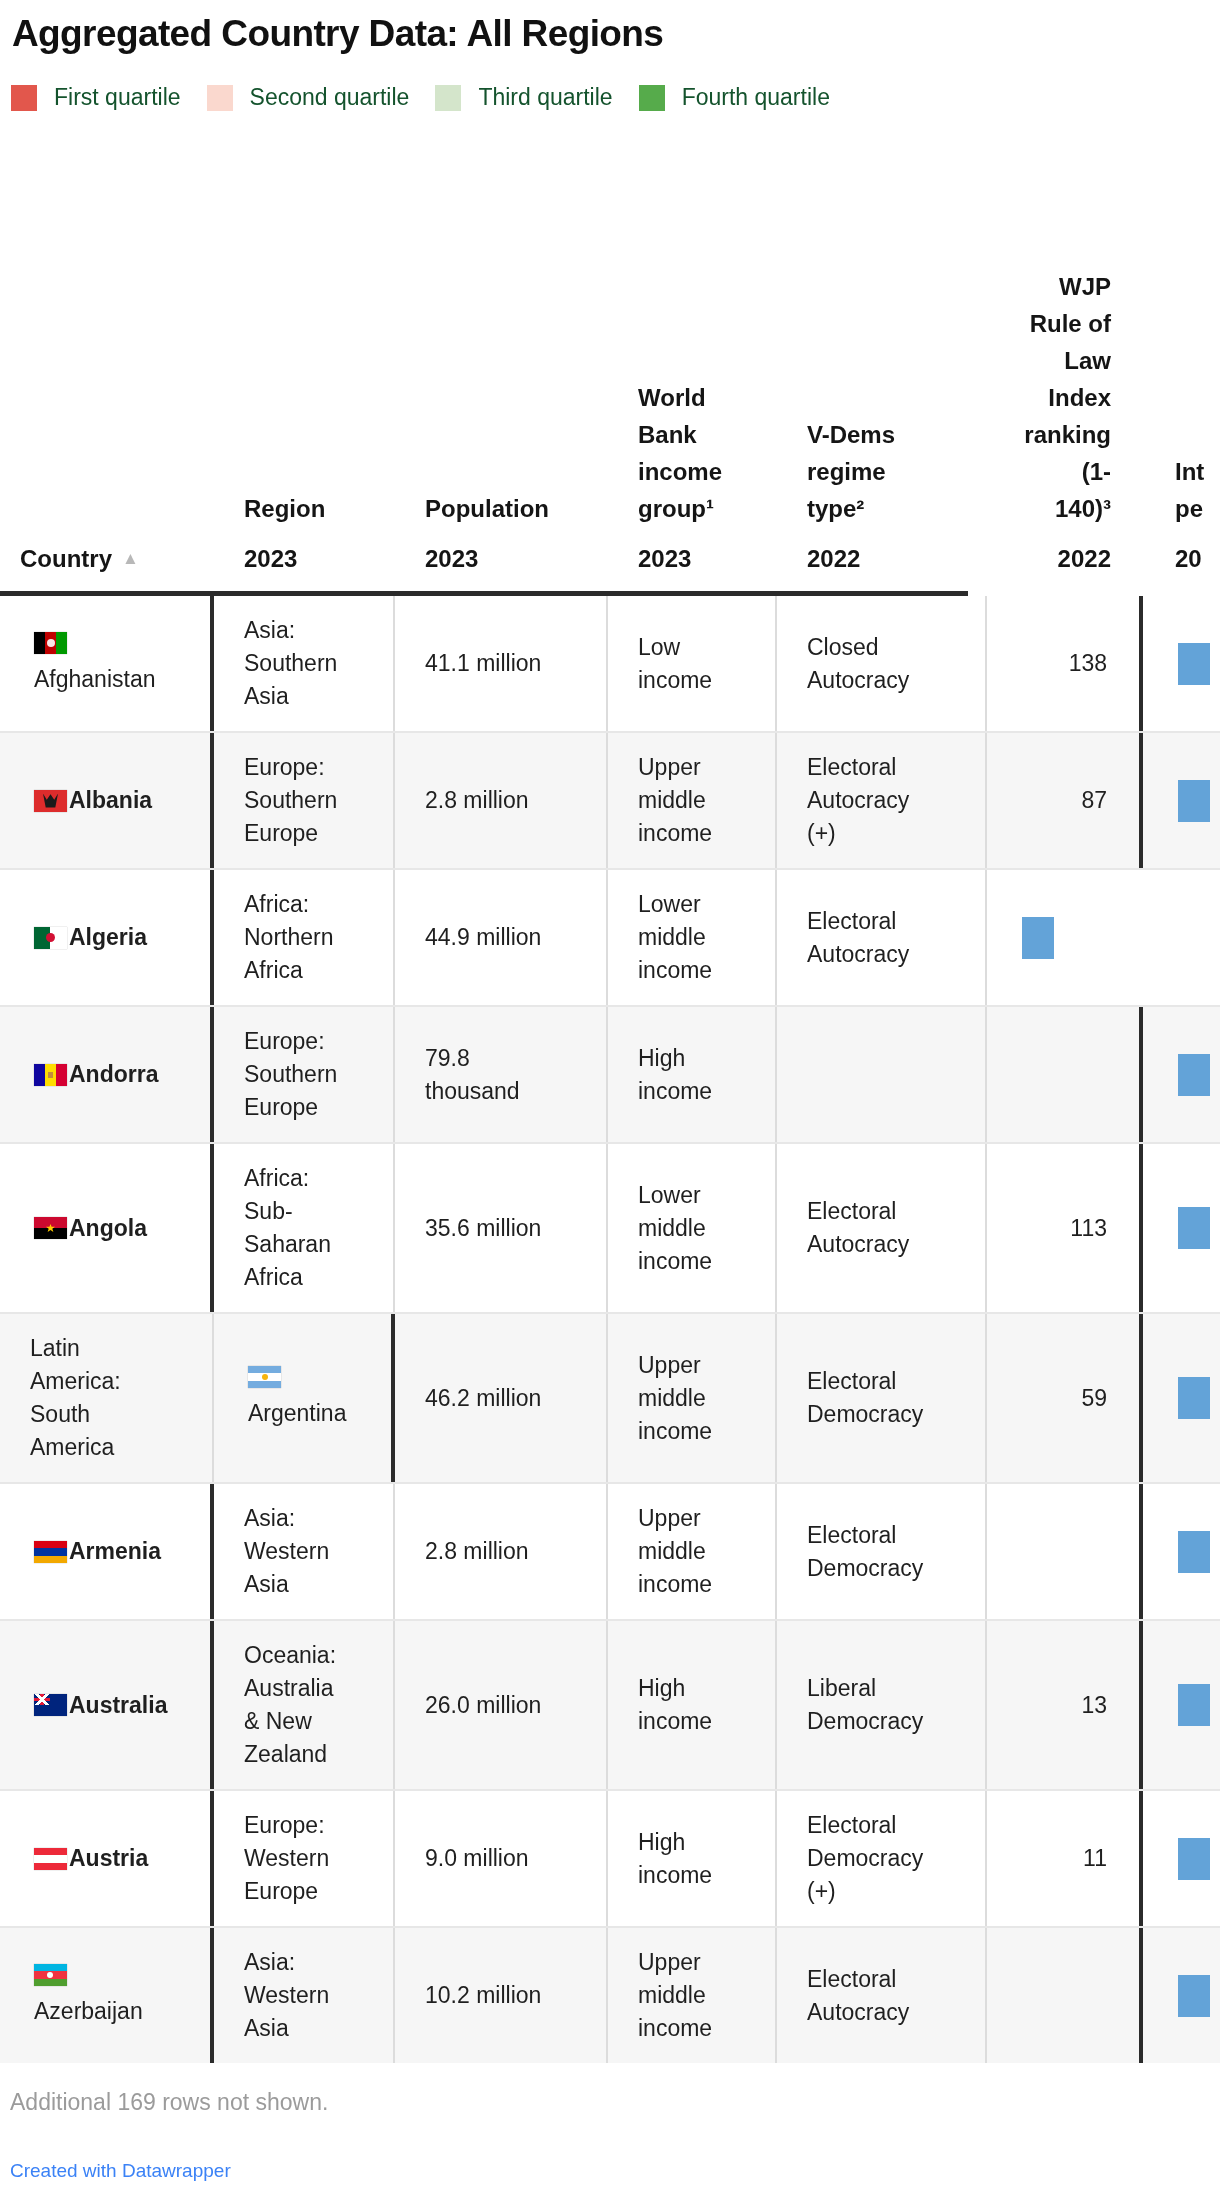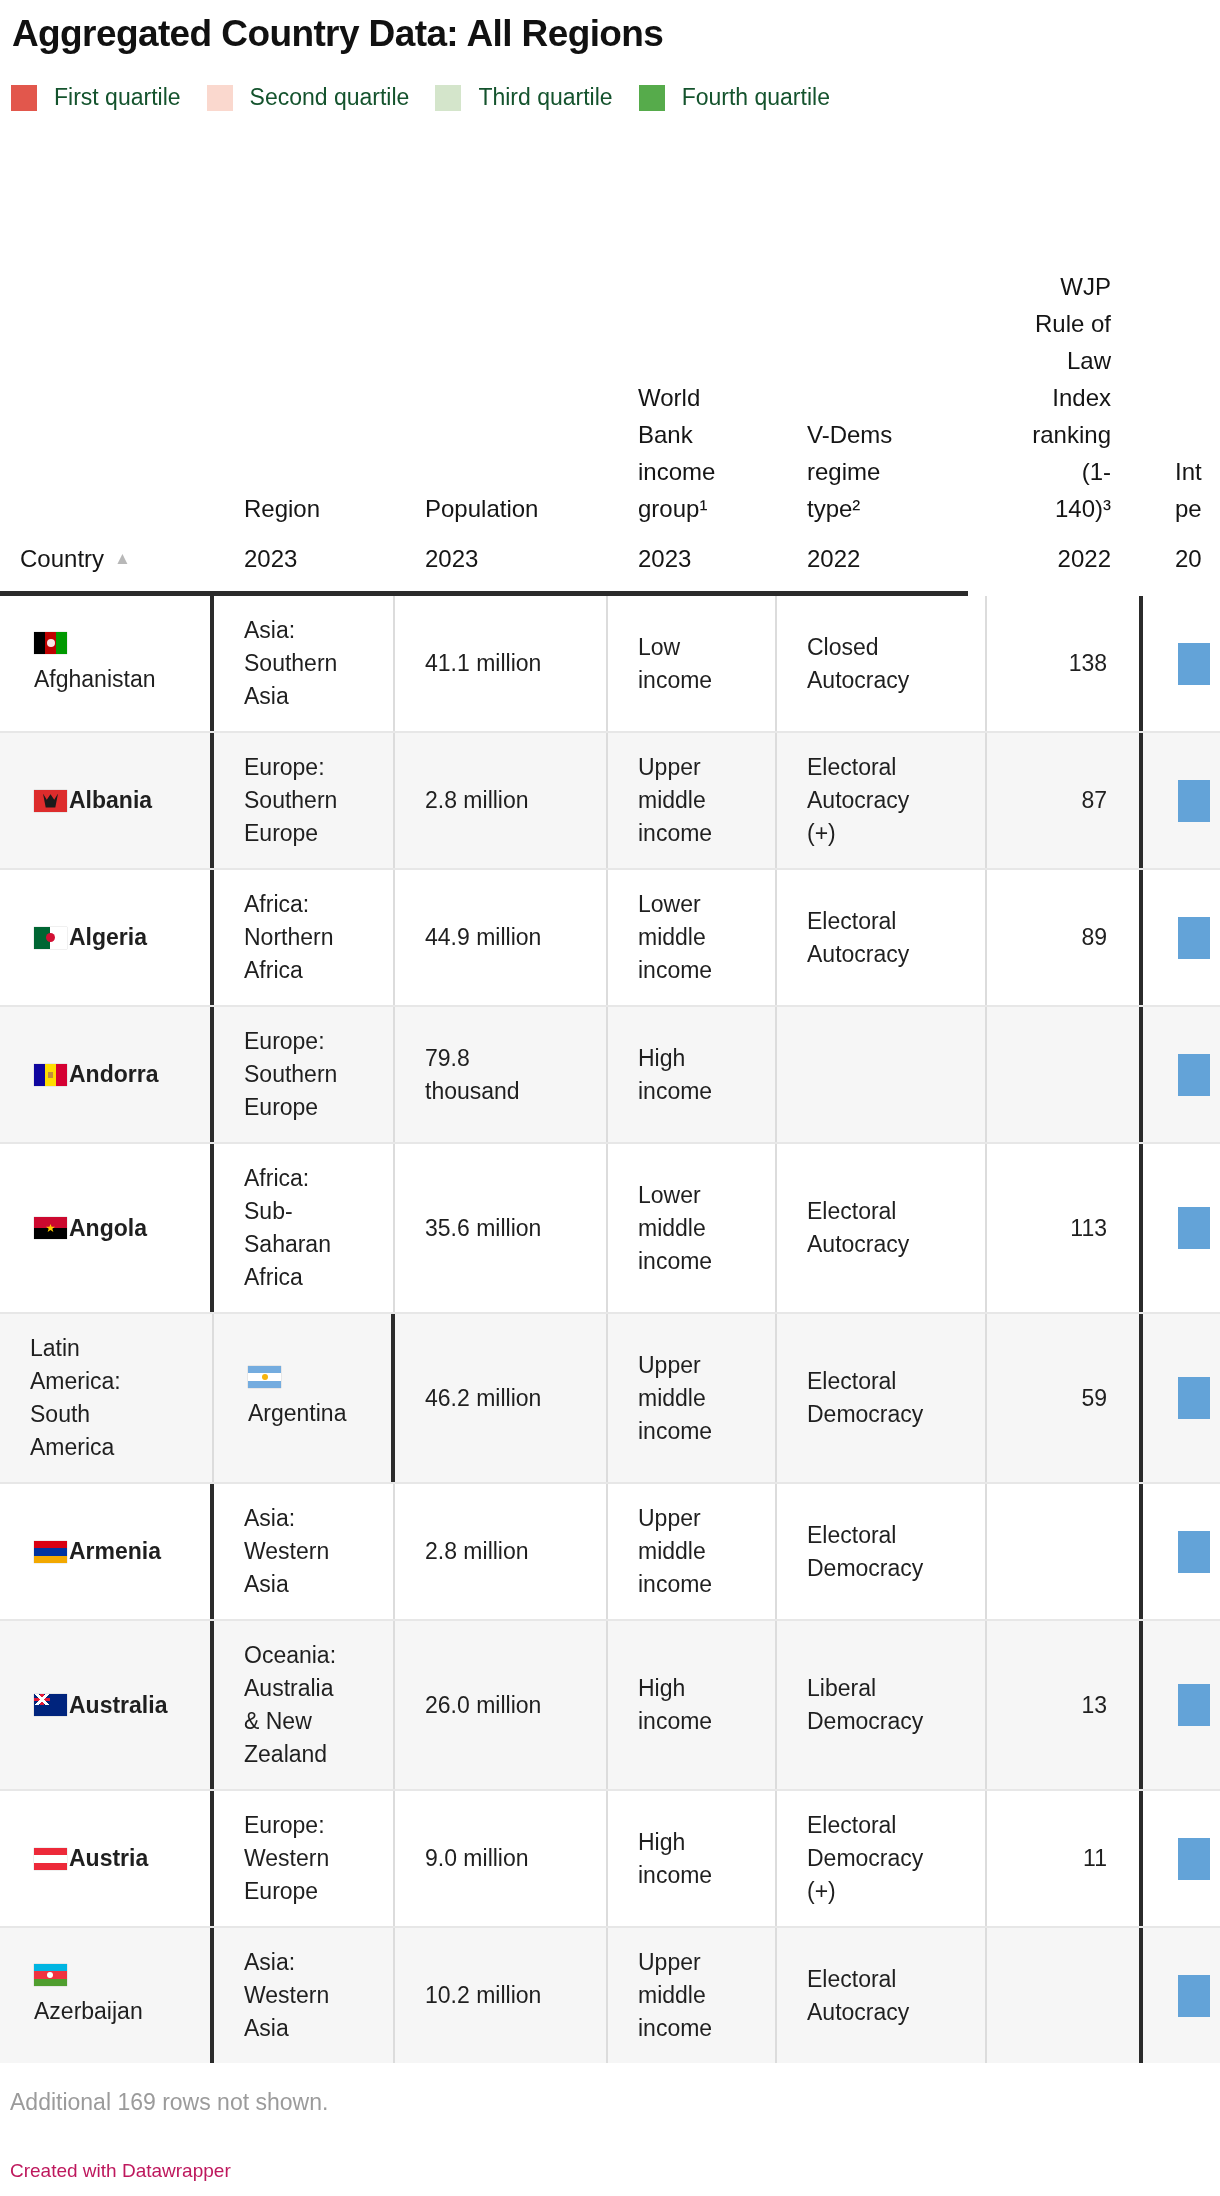--- a/index.html
+++ b/index.html
@@ -14,21 +14,21 @@
 
   
   .legend{display:flex;align-items:center;gap:26px;margin:28px 0 0 11px;}
   .legend-item{display:flex;align-items:center;gap:17px;font-size:23px;color:#14532d;}
   .legend-swatch{width:26px;height:26px;flex:0 0 auto;}
 
   
   .thead, .trow{display:grid;grid-template-columns:214px 181px 213px 169px 210px 156px 77px;}
 
   .thead{align-items:end;margin-top:157px;border-bottom:5px solid #2b2b2b;}
-  .hcell{padding:0 0 16px 30px;font-weight:normal;font-size:24px;line-height:37px;color:#151515;overflow:hidden;}
+  .hcell{padding:0 0 16px 30px;font-weight:bold;font-size:24px;line-height:37px;color:#151515;overflow:hidden;}
   .hcell.col0{padding-left:20px;}
   .hcell.col6{padding-left:32px;}
   .hcell.right{text-align:right;padding-left:0;padding-right:32px;}
   .hsub{margin-top:15px;line-height:33px;display:flex;align-items:flex-start;}
   .hcell.right .hsub{justify-content:flex-end;}
   .arrow{color:#b8b8b8;font-size:17px;margin-left:10px;line-height:33px;}
 
   .tbody{width:1220px;}
   .trow{background:#ffffff;}
   .trow:nth-child(even){background:#f6f6f6;}
@@ -77,21 +77,21 @@
         linear-gradient(90deg,transparent 40%,#e21937 40% 60%,transparent 60%),
         linear-gradient(0deg,transparent 36%,#e21937 36% 64%,transparent 64%),
         #00247d;}
   .flag-austria{background:linear-gradient(180deg,#ed2939 0 33%,#fff 33% 66%,#ed2939 66% 100%);}
   .flag-austria::after{display:none;}
   .flag-azerbaijan{background:linear-gradient(180deg,#00b5e2 0 33%,#ef3340 33% 66%,#509e2f 66% 100%);}
   .flag-azerbaijan::after{left:13px;top:8px;width:6px;height:6px;background:#fff;border-radius:50%;}
 
   
   .note{font-size:23px;color:#9b9b9b;margin:26px 8px 0 10px;}
-  .credit{font-size:19px;color:#be185d;margin:44px 0 0 10px;}
+  .credit{font-size:19px;color:#3b82f6;margin:44px 0 0 10px;}
 </style>
 </head>
 <body>
 
 <div class="page">
 
   <h1 class="title">Aggregated Country Data: All Regions</h1>
 
   <div class="legend">
       <div class="legend-item">
@@ -246,23 +246,20 @@
         </div>
         <div class="tcell col3">
           <span class="txt">Lower
 middle
 income</span>
         </div>
         <div class="tcell col4">
           <span class="txt">Electoral
 Autocracy</span>
         </div>
-        <div class="tcell col5">
-          <span class="txt">89</span>
-        </div>
         <div class="tcell col6">
           <div class="bar" style="background: rgb(99, 163, 216);"></div>
         </div>
       </div>
       <div class="trow">
         <div class="tcell col0">
           <div class="country-inline">
             <span class="flag flag-andorra"></span>
             <span class="cname">Andorra</span>
           </div>

